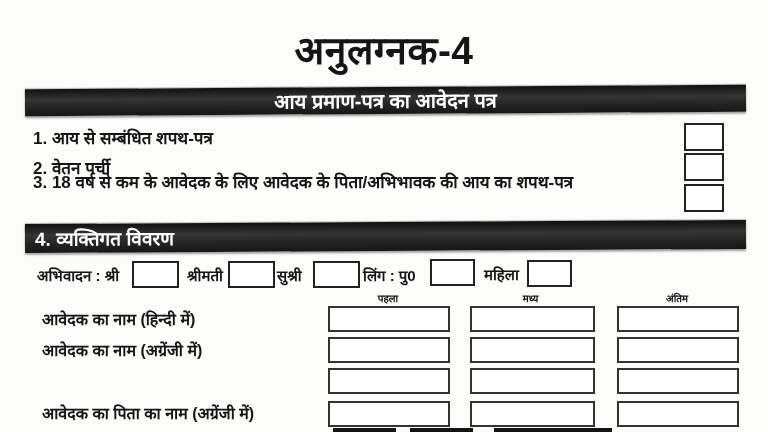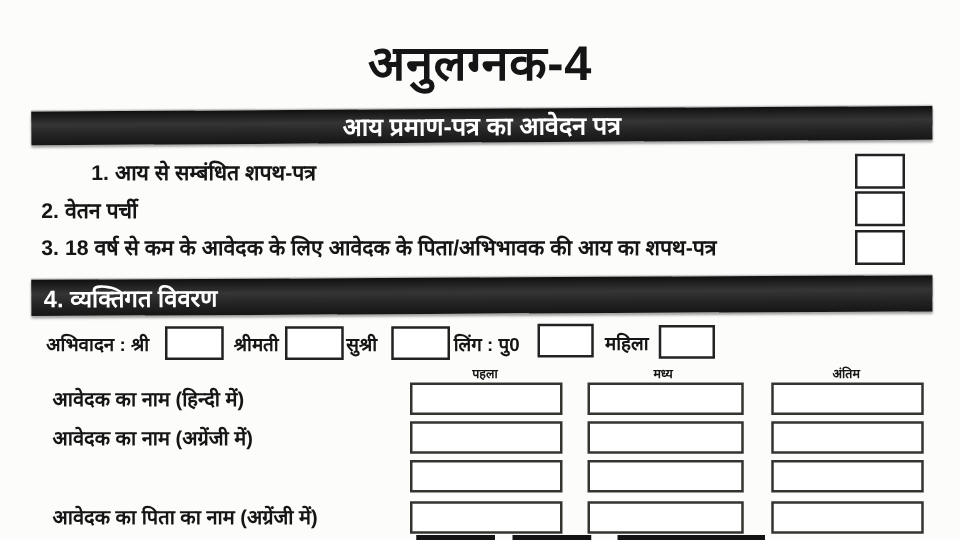--- a/index.html
+++ b/index.html
@@ -106,27 +106,27 @@
 <body>
 
 <div class="page">
 
   <div class="doc-title">अनुलग्नक-4</div>
 
   <div class="black-bar bar-main">
     <span>आय प्रमाण-पत्र का आवेदन पत्र</span>
   </div>
 
-  <div class="check-item" style="top:126px;margin-left:40px;">1. आय से सम्बंधित शपथ-पत्र</div>
+  <div class="check-item" style="top:126px;">1. आय से सम्बंधित शपथ-पत्र</div>
   <div class="checkbox" style="top:123px;"></div>
 
   <div class="check-item" style="top:156px;">2. वेतन पर्ची</div>
   <div class="checkbox" style="top:153px;"></div>
 
-  <div class="check-item" style="top:186px;">3. 18 वर्ष से कम के आवेदक के लिए आवेदक के पिता/अभिभावक की आय का शपथ-पत्र</div>
+  <div class="check-item" style="top:170px;">3. 18 वर्ष से कम के आवेदक के लिए आवेदक के पिता/अभिभावक की आय का शपथ-पत्र</div>
   <div class="checkbox" style="top:184px;"></div>
 
   <div class="black-bar bar-section">
     <span>4. व्यक्तिगत विवरण</span>
   </div>
 
   <div class="sal-label" style="left:37px;">अभिवादन : श्री</div>
   <div class="sal-box" style="left:132px;"></div>
 
   <div class="sal-label" style="left:187px;">श्रीमती</div>

